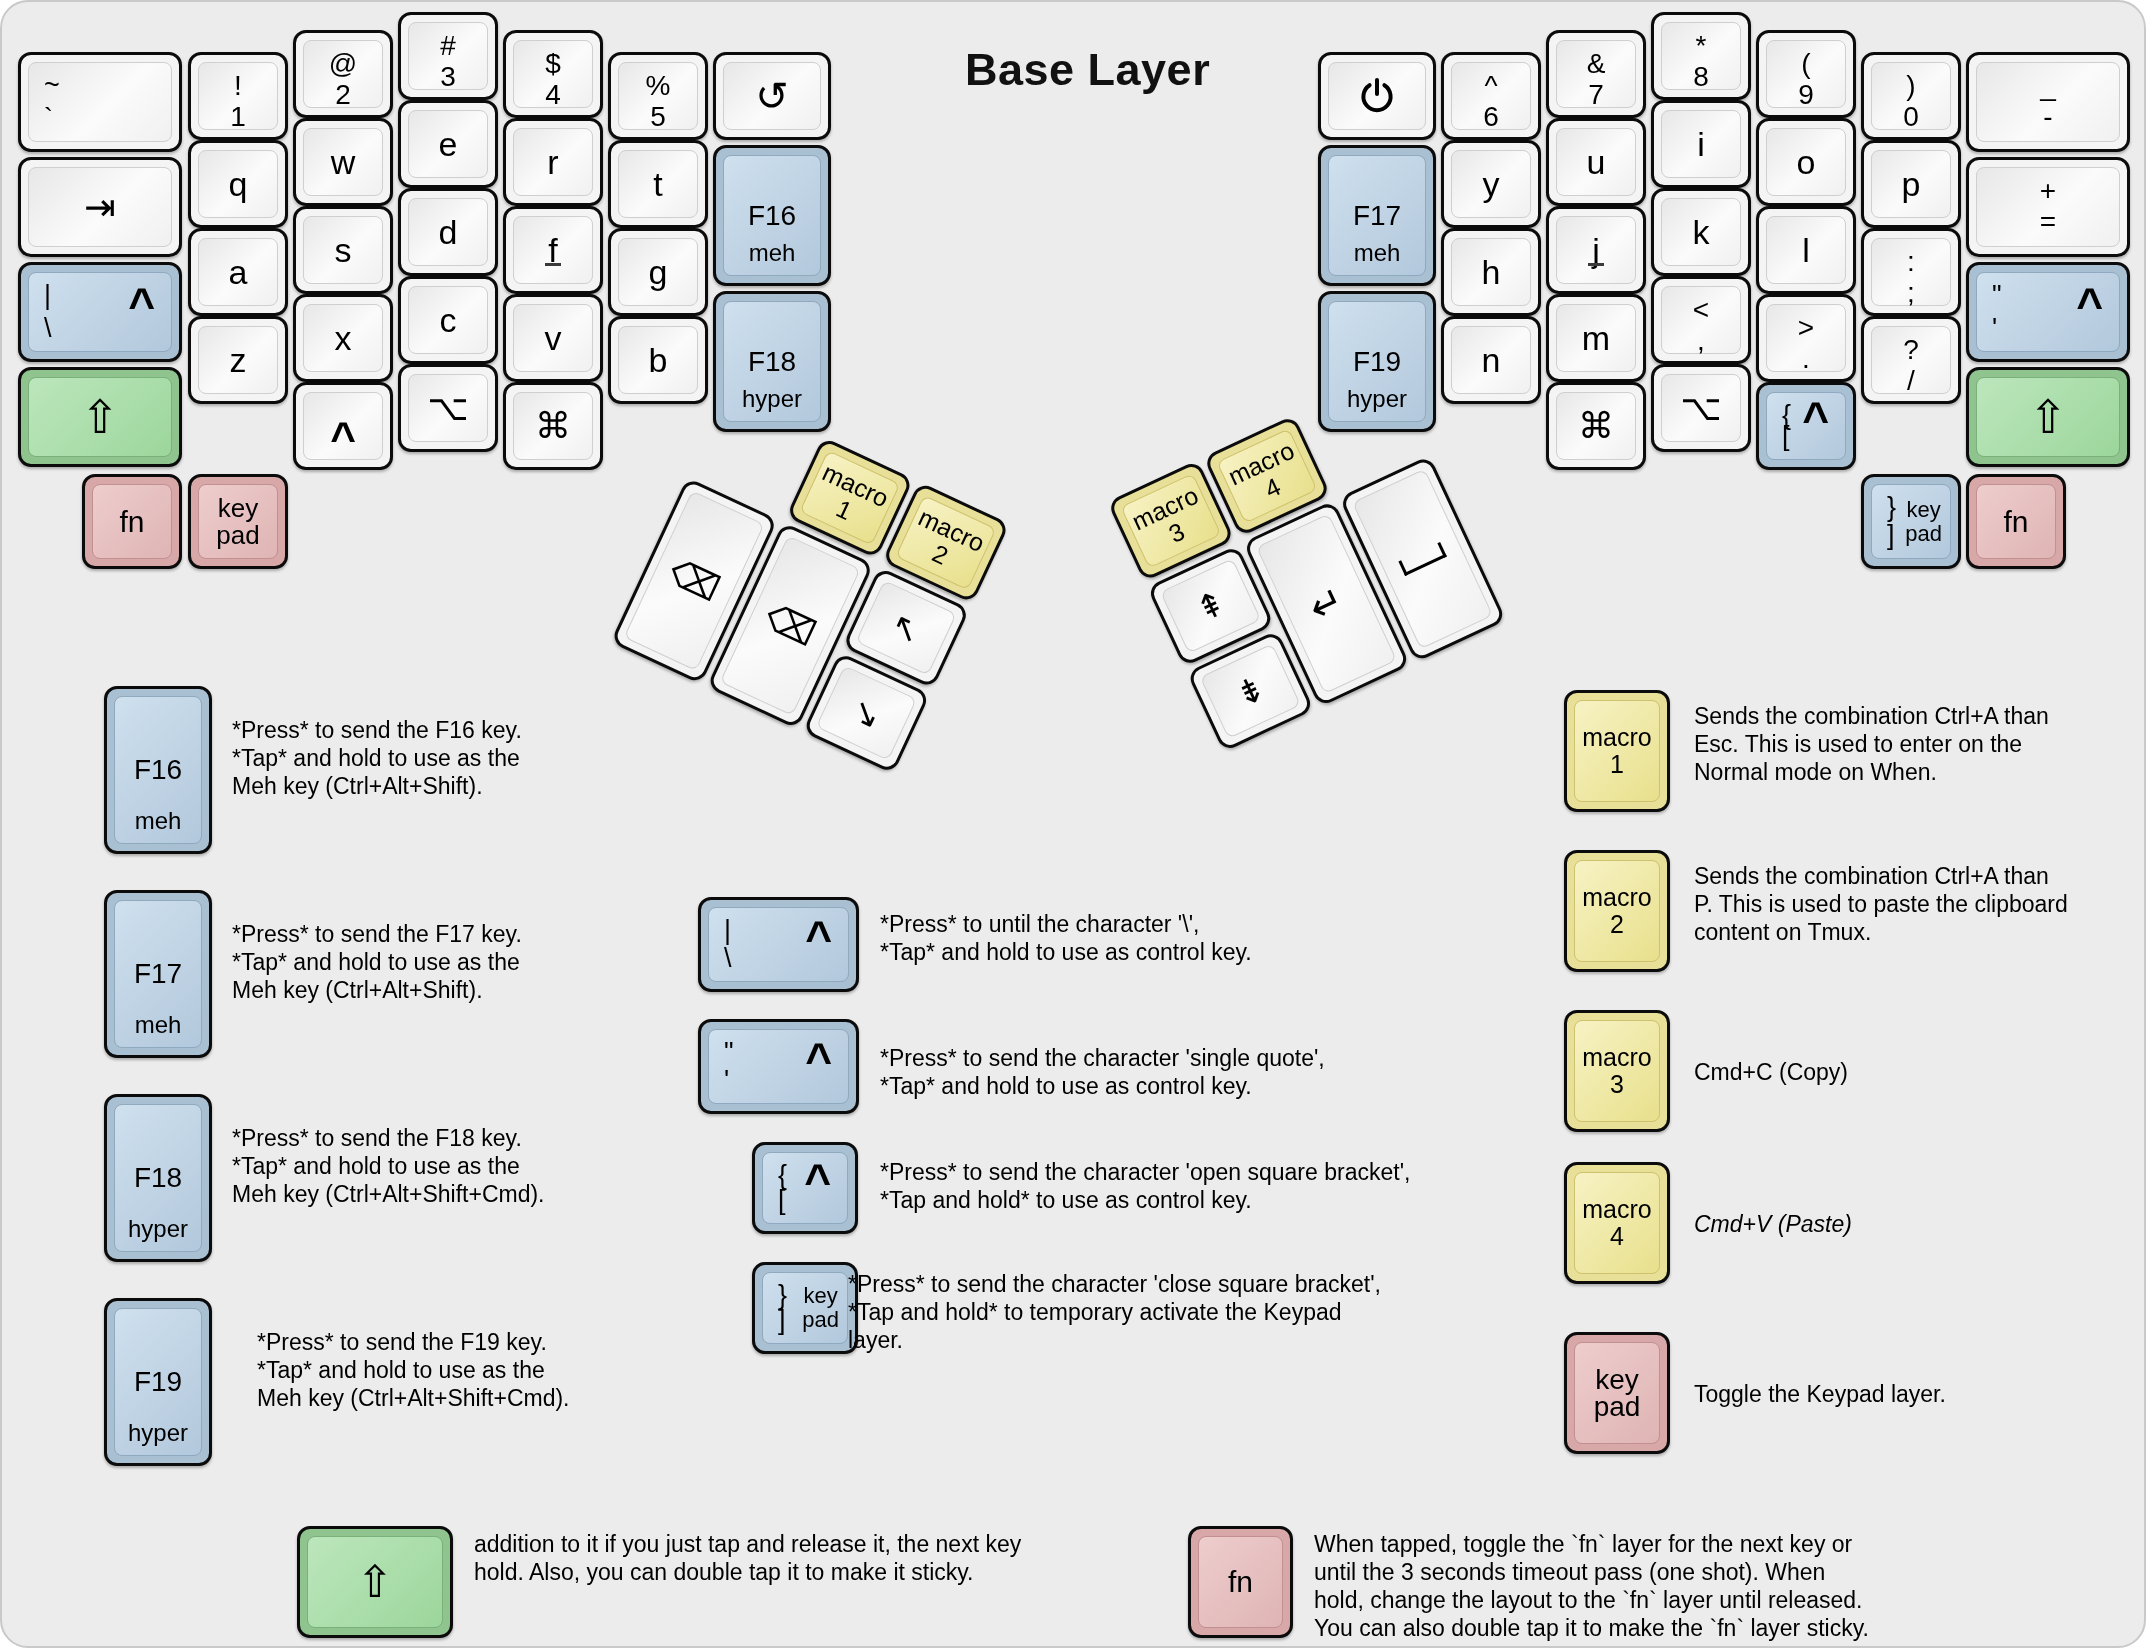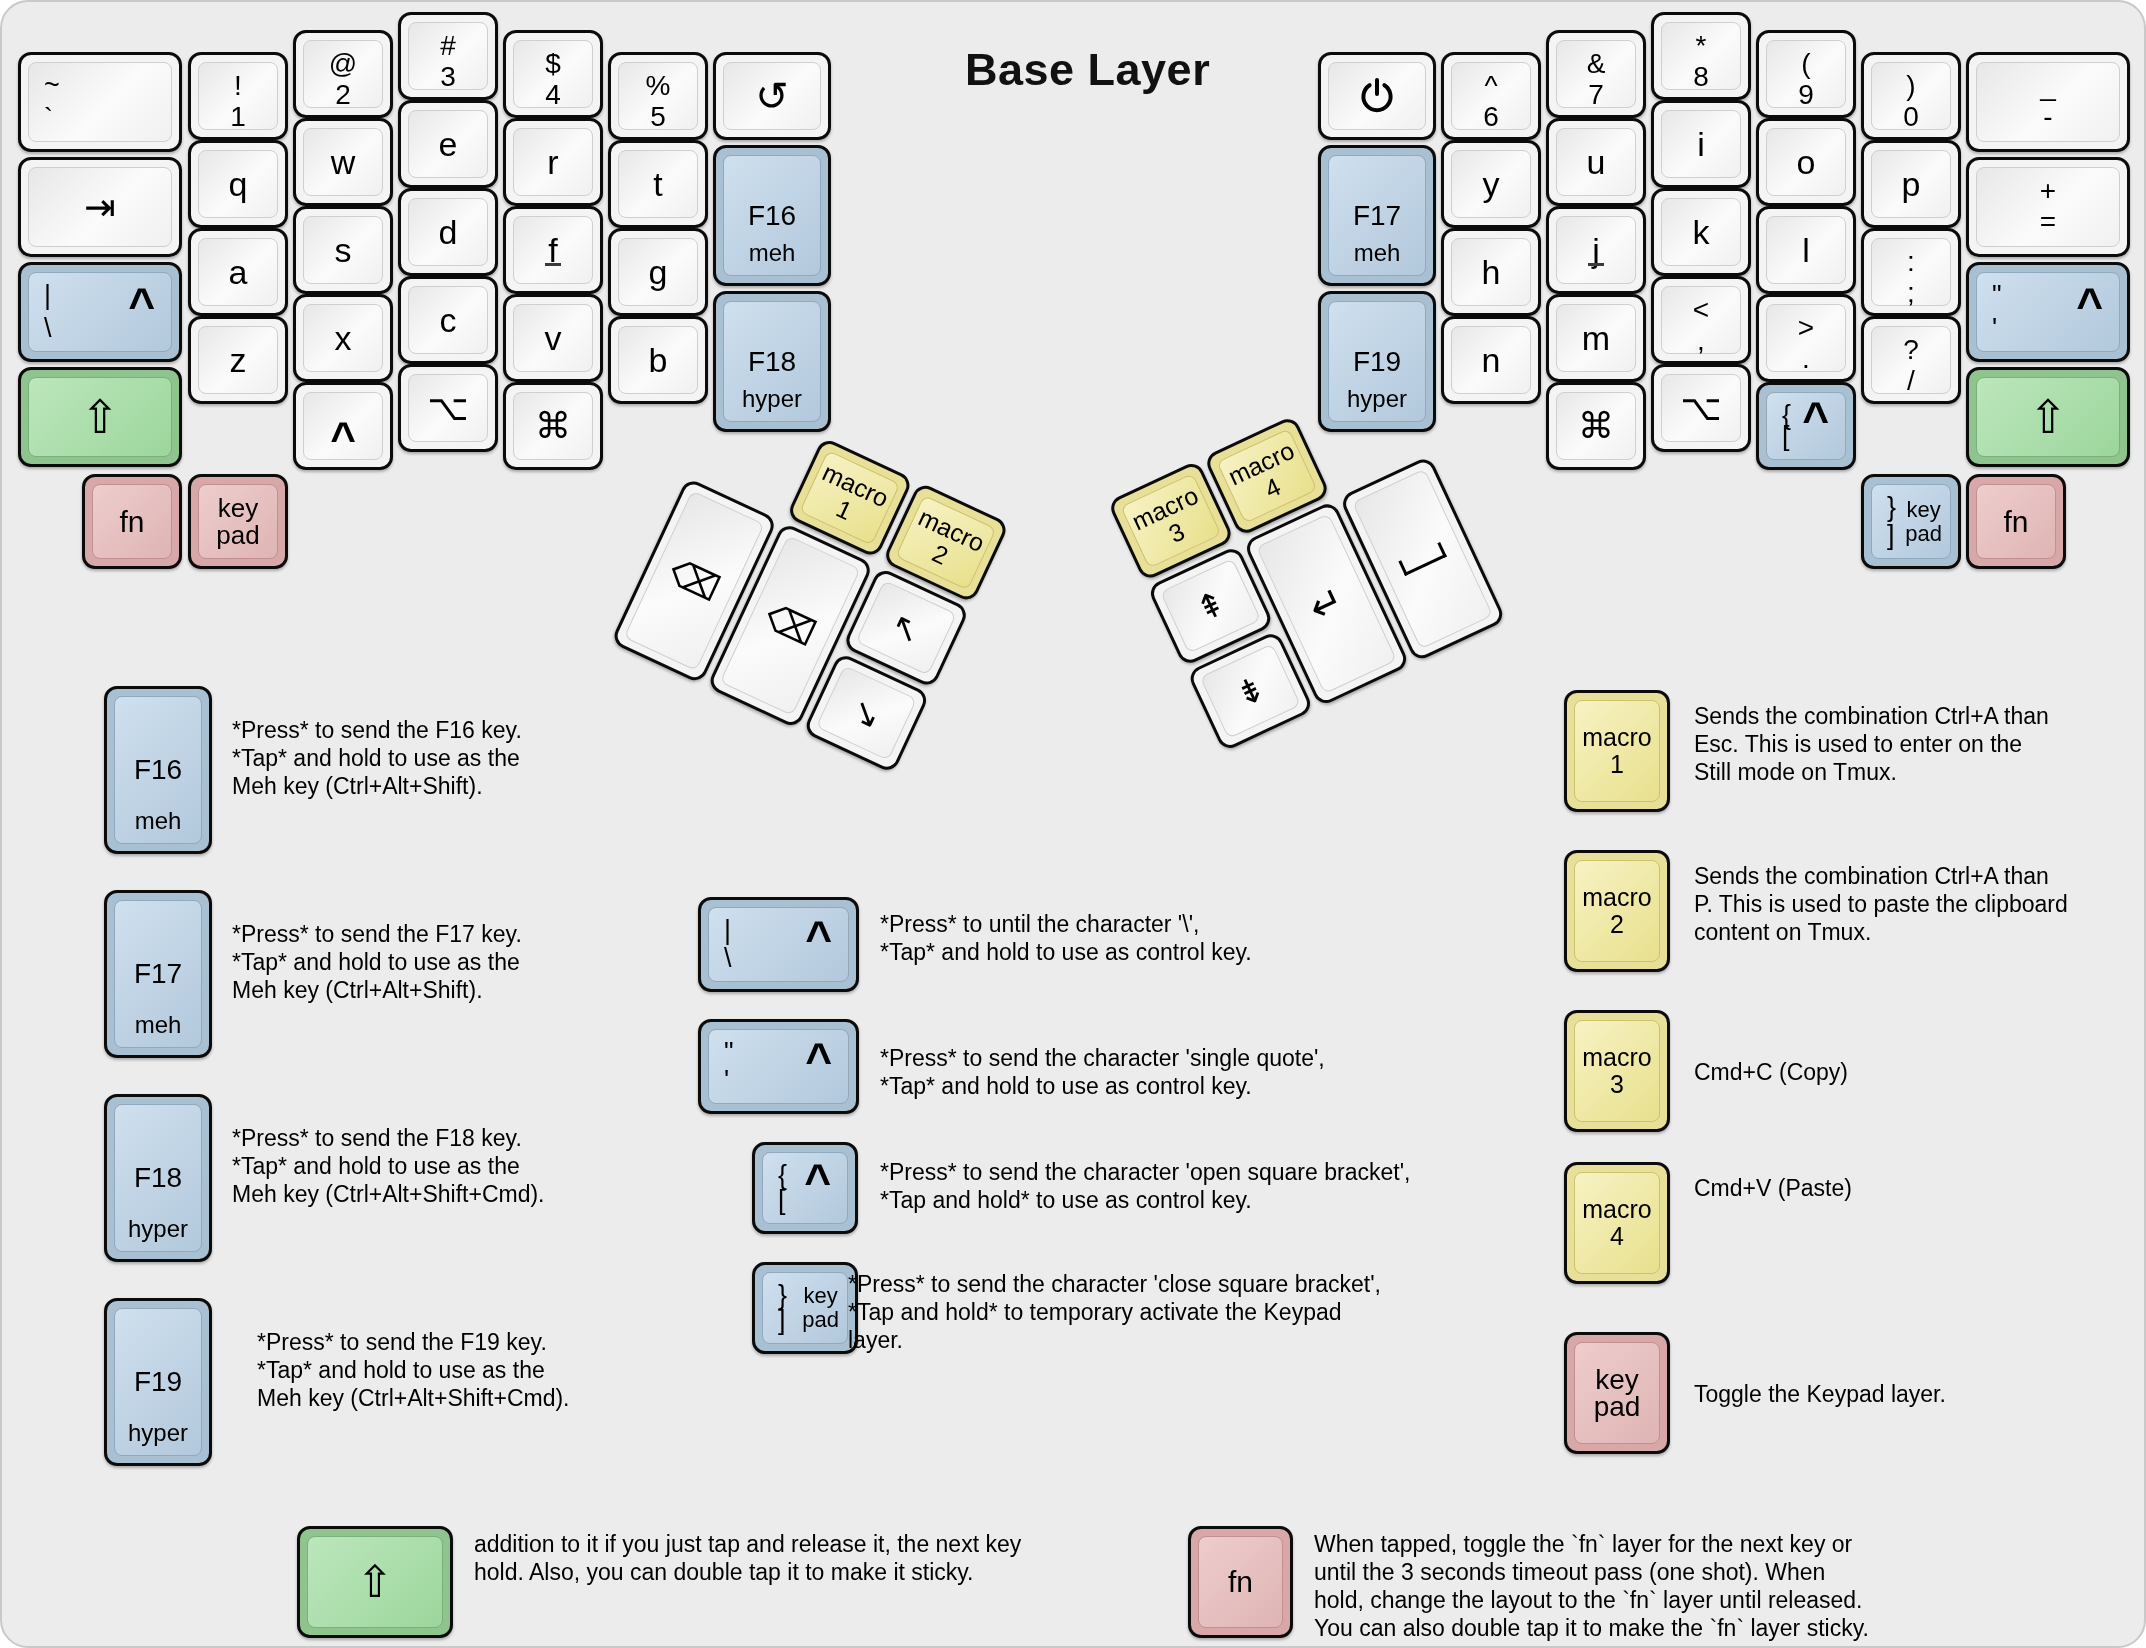--- a/index.html
+++ b/index.html
@@ -609,21 +609,21 @@
         <div class="cap">
           <div class="klines" style="font-size: 25px;">
             <div>macro</div>
             <div>1</div>
           </div>
         </div>
       </div>
       <div class="legend-text" style="left: 1692px; top: 700px;">
         <div>Sends the combination Ctrl+A than</div>
         <div>Esc. This is used to enter on the</div>
-        <div>Still mode on Tmux.</div>
+        <div>Normal mode on When.</div>
       </div>
       <div class="key yellow" style="left: 1562px; top: 848px; width: 106px; height: 122px;">
         <div class="cap">
           <div class="klines" style="font-size: 25px;">
             <div>macro</div>
             <div>2</div>
           </div>
         </div>
       </div>
       <div class="legend-text" style="left: 1692px; top: 860px;">
@@ -643,21 +643,21 @@
         <div>Cmd+C (Copy)</div>
       </div>
       <div class="key yellow" style="left: 1562px; top: 1160px; width: 106px; height: 122px;">
         <div class="cap">
           <div class="klines" style="font-size: 25px;">
             <div>macro</div>
             <div>4</div>
           </div>
         </div>
       </div>
-      <div class="legend-text" style="left: 1692px; top: 1172px;">
+      <div class="legend-text" style="left: 1692px; top: 1208px; font-style: italic;">
         <div>Cmd+V (Paste)</div>
       </div>
       <div class="key pink" style="left: 1562px; top: 1330px; width: 106px; height: 122px;">
         <div class="cap">
           <div class="klines" style="font-size: 28px;">
             <div>key</div>
             <div>pad</div>
           </div>
         </div>
       </div>

